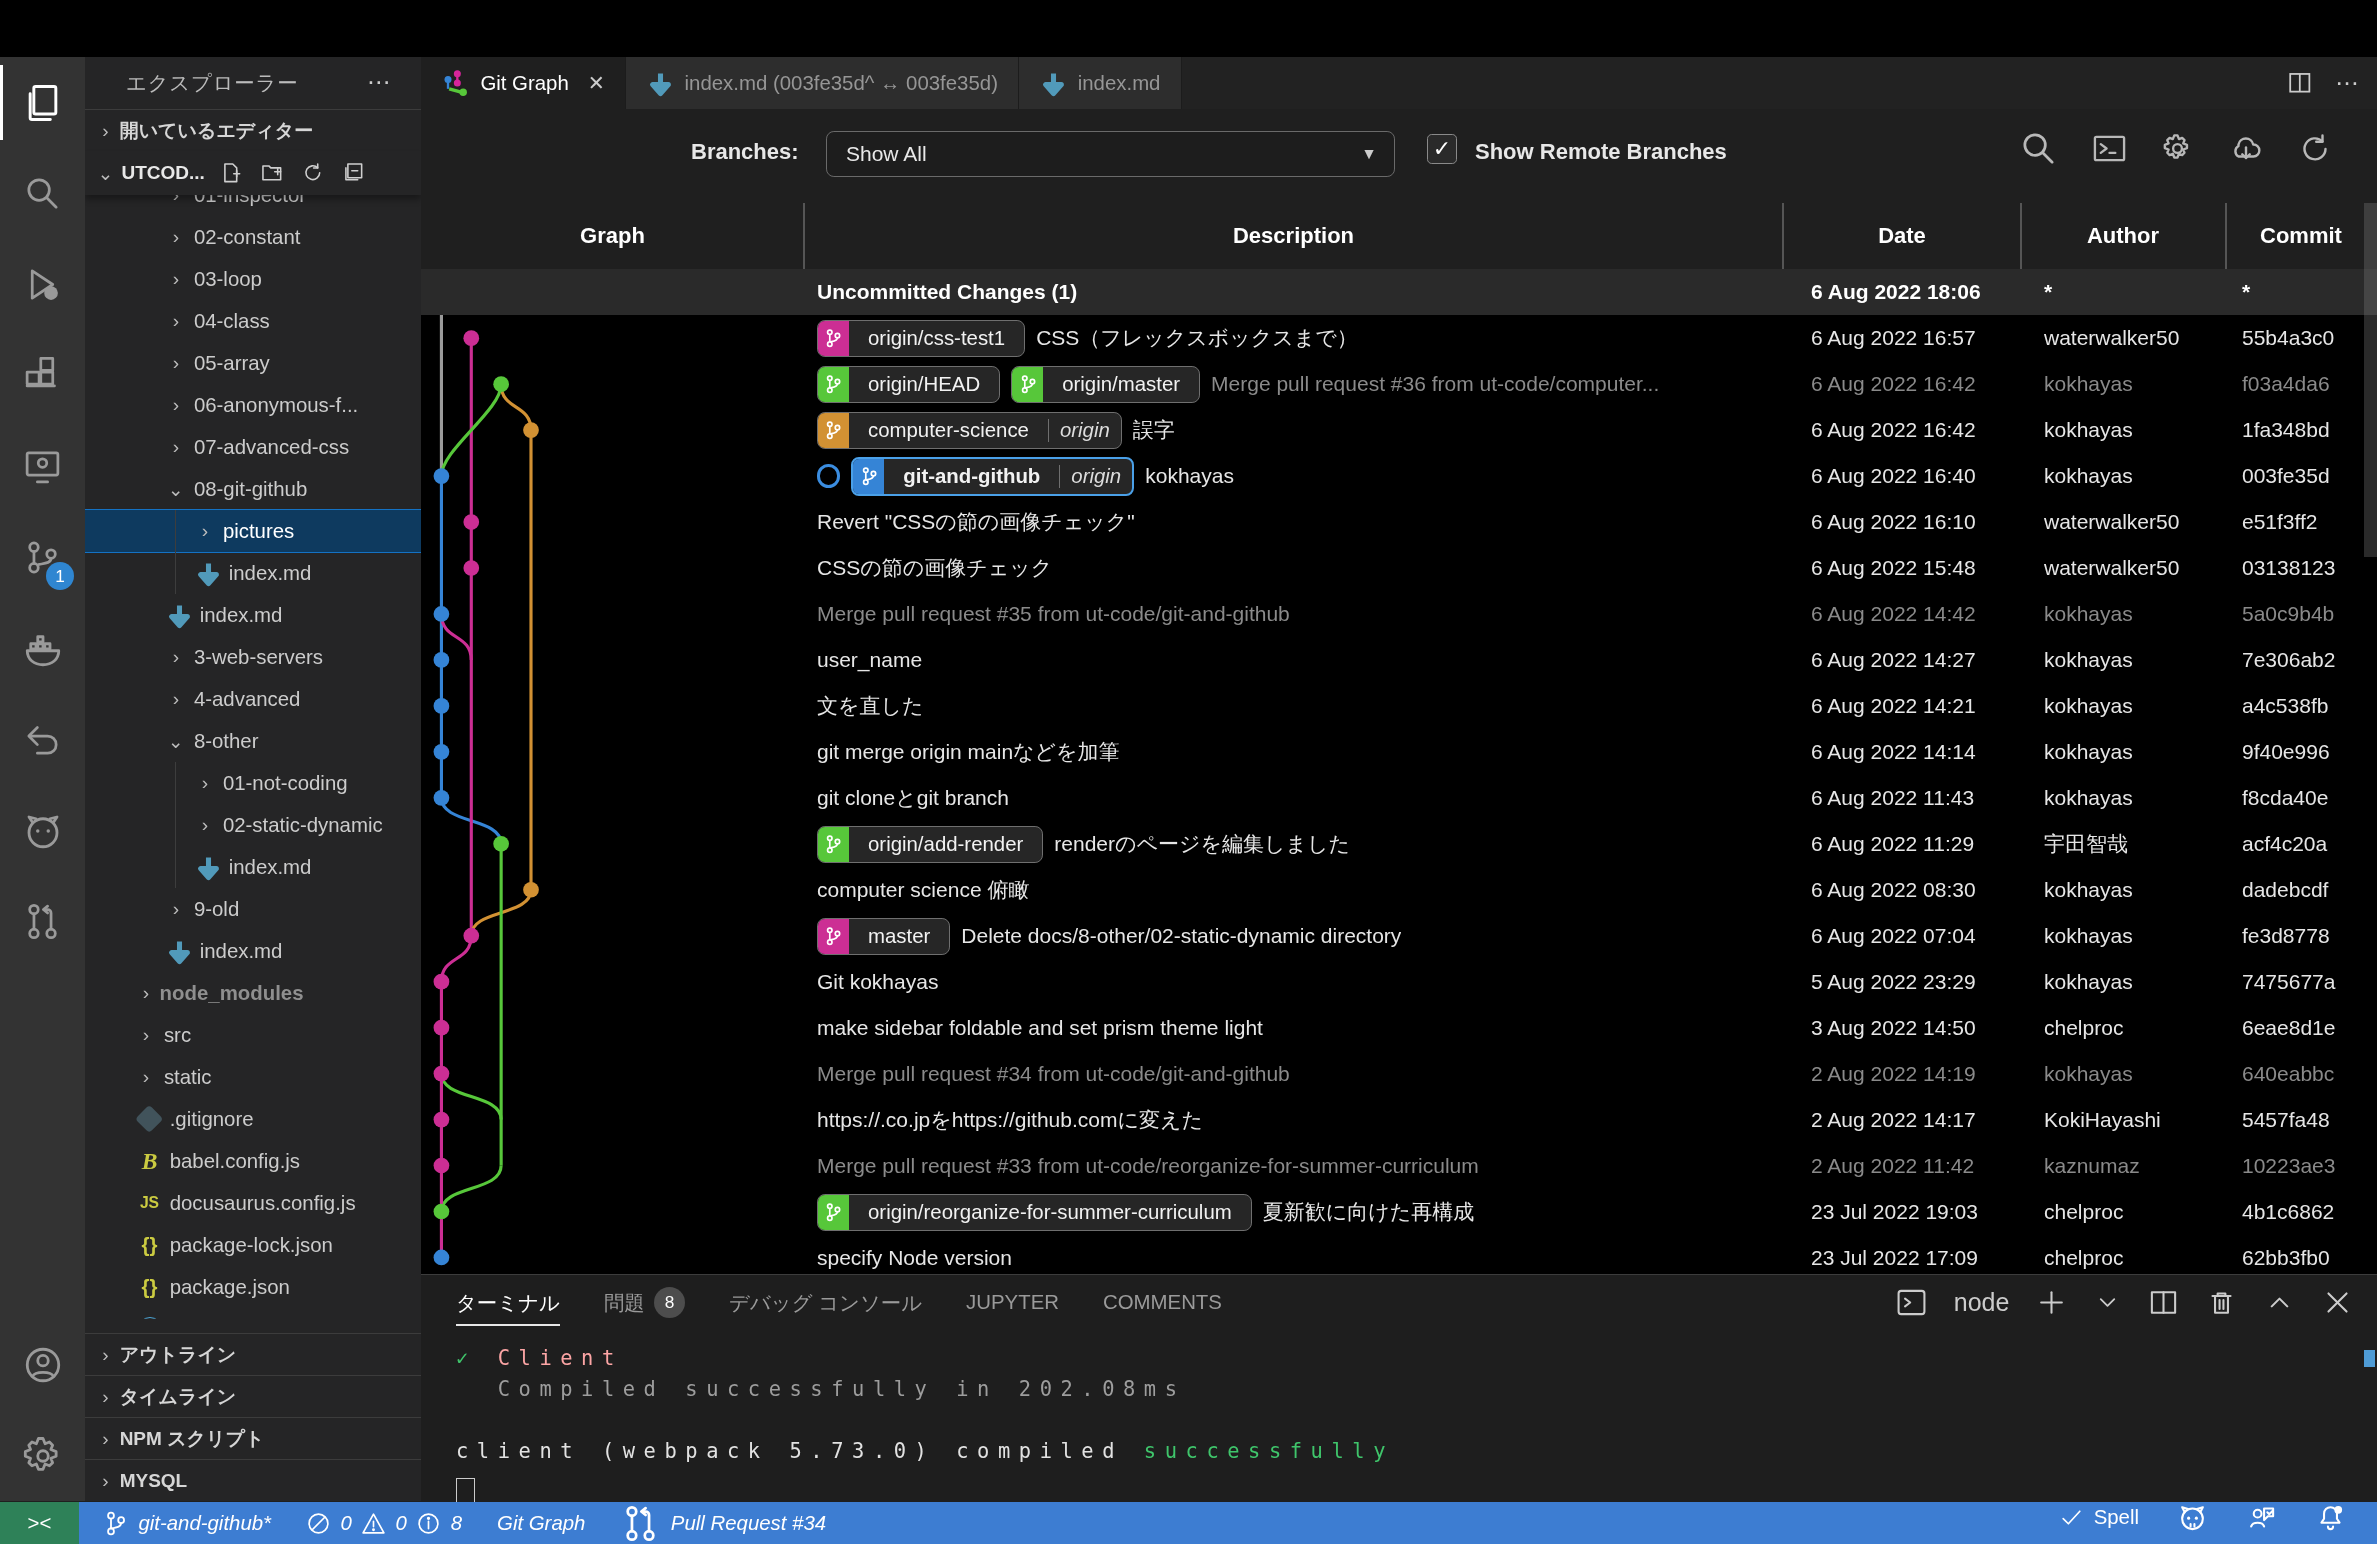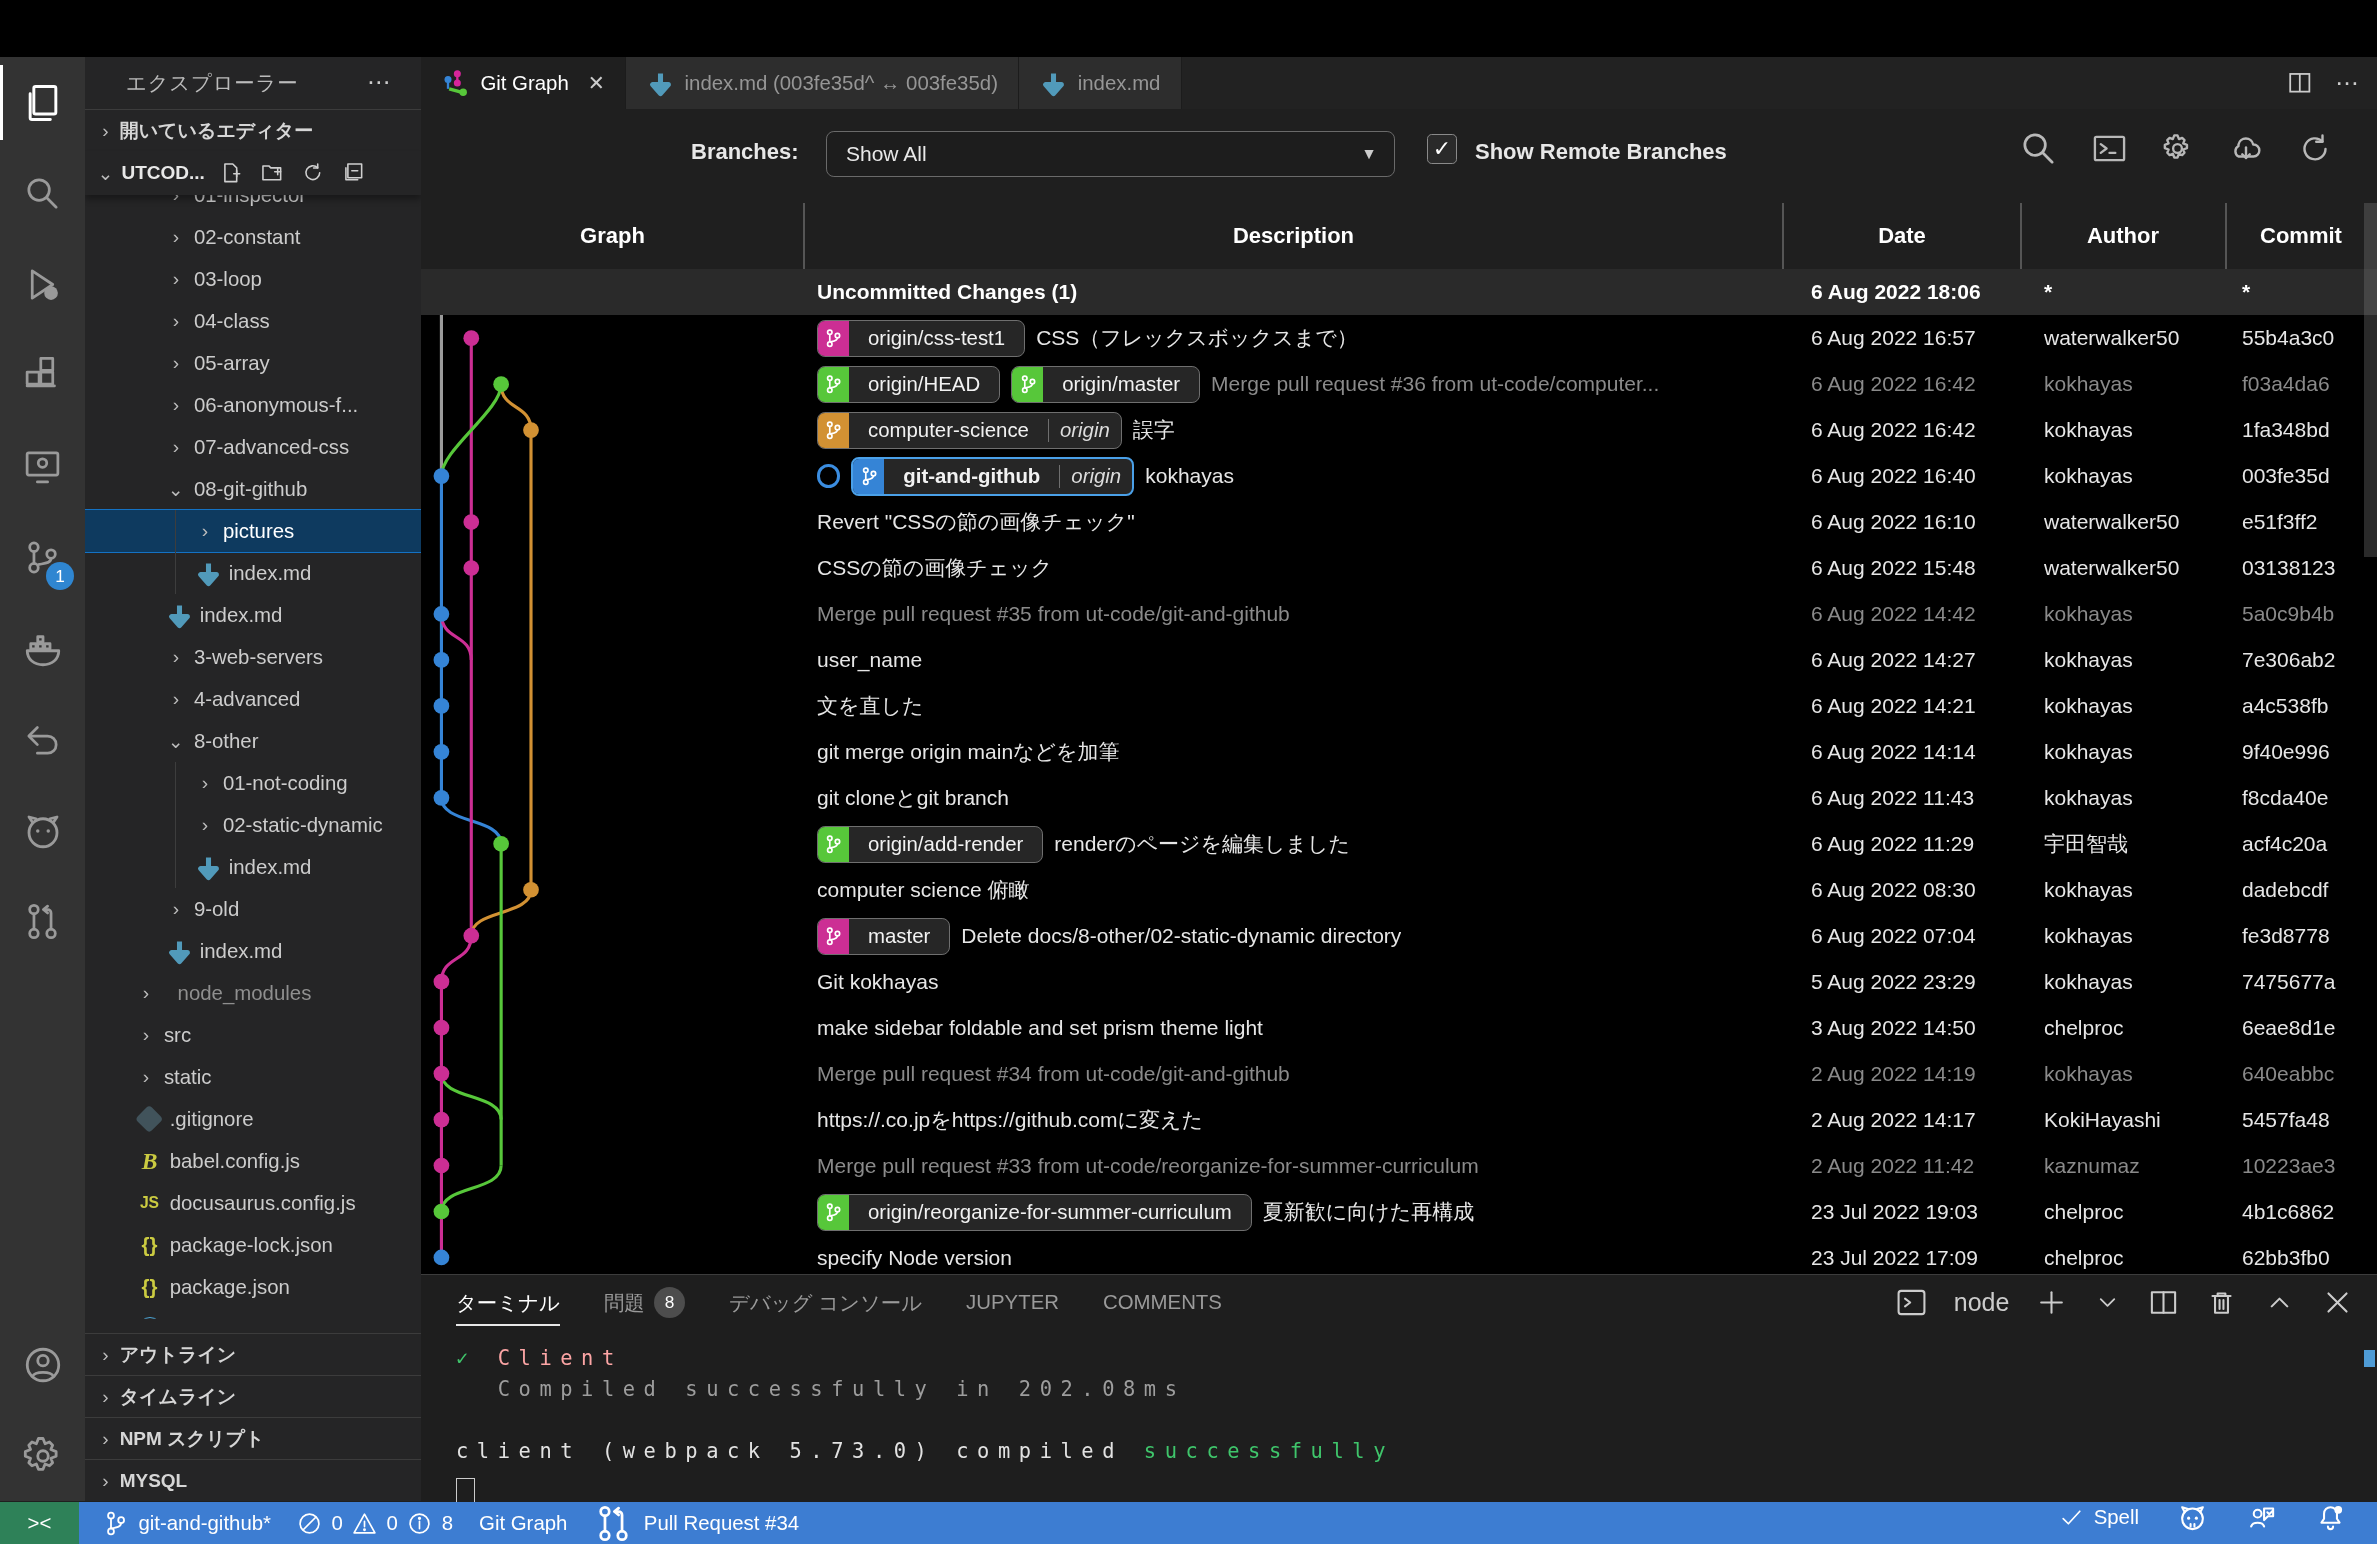--- a/index.html
+++ b/index.html
@@ -79,21 +79,21 @@
   .tt.active::after{content:"";position:absolute;left:0;right:0;bottom:-9.4px;height:1.6px;background:#e7e7e7;}
   .tt{display:flex;align-items:center;gap:9.4px;}
   .tbadge{width:31px;height:31px;border-radius:50%;background:#4d4d4d;color:#fff;font-size:17.3px;display:flex;align-items:center;justify-content:center;}
   #term-actions{position:absolute;right:23.6px;top:0;height:55px;display:flex;align-items:center;gap:27px;color:#cccccc;font-size:25px;}
   #term-body{position:absolute;left:35px;top:68px;font-family:"DejaVu Sans Mono","Liberation Mono",monospace;font-size:20.4px;letter-spacing:.42em;line-height:31px;white-space:pre;}
   #term-cursor{position:absolute;left:35px;top:203px;width:17.3px;height:27px;border:1.6px solid #cccccc;}
   #term-scroll{position:absolute;right:1.6px;top:75px;width:11px;height:17.3px;background:#4f9cd6;}
   
   #statusbar{left:0;top:1502px;width:2377px;height:42px;background:#3d7dd2;color:#ffffff;font-size:20.4px;}
   #sb-remote{position:absolute;left:0;top:0;width:79px;height:42px;background:#2e8158;display:flex;align-items:center;justify-content:center;font-size:20.4px;color:#fff;}
-  #sb-left{position:absolute;left:102px;top:0;height:42px;display:flex;align-items:center;gap:26px;}
+  #sb-left{position:absolute;left:102px;top:0;height:42px;display:flex;align-items:center;gap:35px;font-style:italic;}
   #sb-right{position:absolute;right:31px;top:0;height:30px;display:flex;align-items:center;gap:38px;}
   .sbitem{display:flex;align-items:center;gap:9.4px;}
   svg{display:block;}
 </style>
 </head>
 <body>
 
 <div id="stage">
   <div class="abs" id="titlebar"></div>
 
@@ -329,21 +329,21 @@
         <div class="titem" style="padding-left: 79px;">
           <span class="ficon">
             <svg width="27" height="27" viewBox="0 0 24 24">
               <path d="M12 3 v10 M12 21 l-7 -8 h14 z" stroke="#519aba" stroke-width="4.5" fill="#519aba" stroke-linejoin="round"></path>
             </svg>
           </span>
           <span>index.md</span>
         </div>
         <div class="titem dim" style="padding-left: 49px;">
           <span class="chev">›</span>
-          <span style="margin-left: 20px;">node_modules</span>
+          <span style="margin-left: 2px; font-weight: bold;">node_modules</span>
         </div>
         <div class="titem" style="padding-left: 49px;">
           <span class="chev">›</span>
           <span style="margin-left: 6.3px;">src</span>
         </div>
         <div class="titem" style="padding-left: 49px;">
           <span class="chev">›</span>
           <span style="margin-left: 6.3px;">static</span>
         </div>
         <div class="titem" style="padding-left: 49px;">

